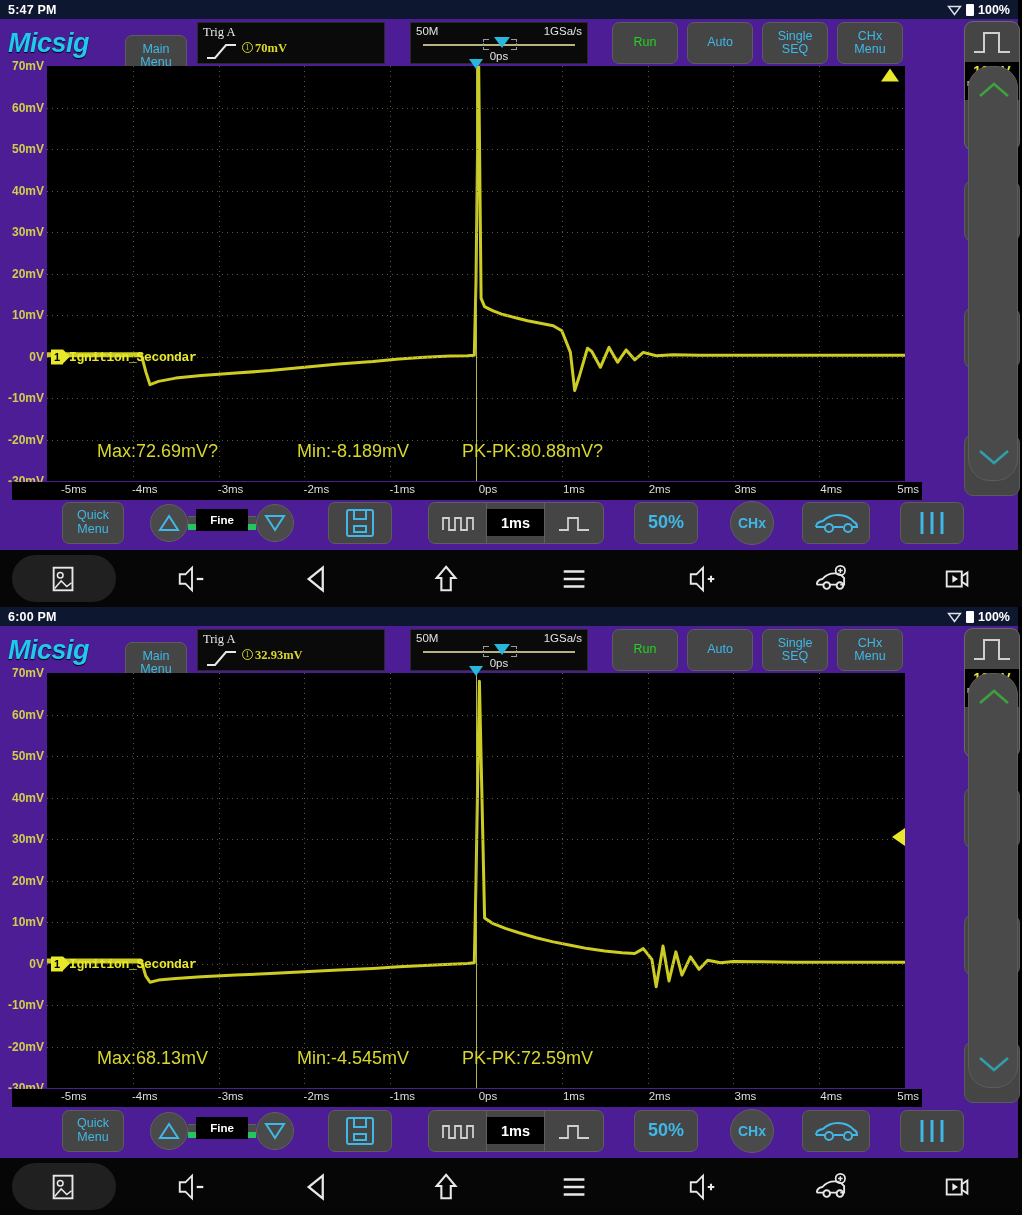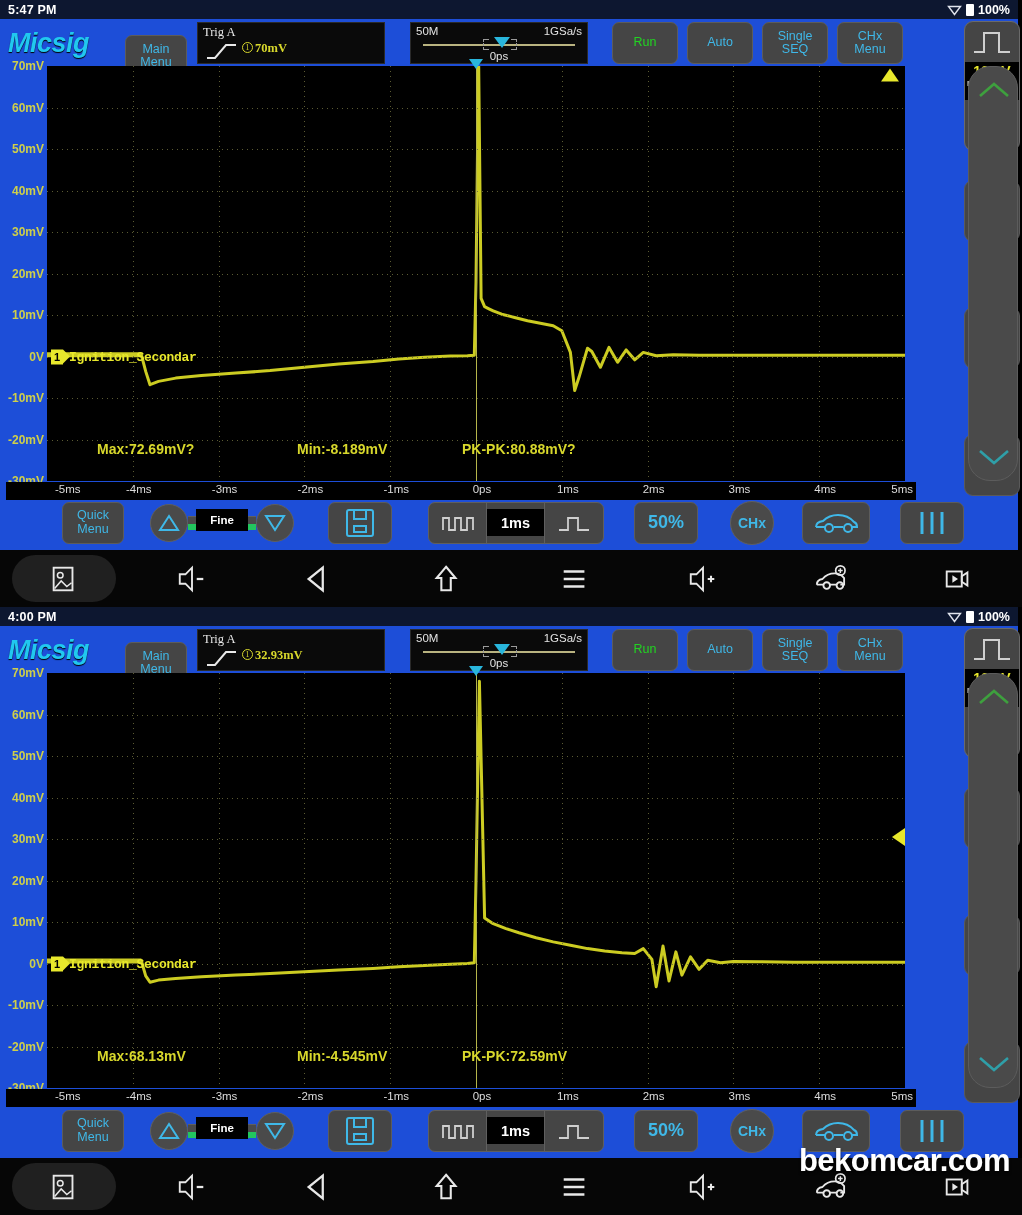--- a/index.html
+++ b/index.html
@@ -2,21 +2,21 @@
 <html><head>
 <meta charset="utf-8">
 <style>
   * { box-sizing: border-box; margin:0; padding:0; }
   body {
     width:1022px; height:1215px;
     background:#000;
     font-family:"Liberation Sans", sans-serif;
     overflow:hidden;
   }
-  .panel { position:relative; width:1018px; height:607px; background:#1d4ed8; }
+  .panel { position:relative; width:1018px; height:607px; background:#4c1d95; }
   .panel.second { height:608px; }
 
   
   .statusbar {
     height:19px; background:#0d1730; color:#fff;
     display:flex; align-items:center; padding:0 8px;
     font-size:12.5px; font-weight:bold;
   }
   .statusbar .clock { letter-spacing:.2px; }
   .statusbar .sb-right { margin-left:auto; display:flex; align-items:center; gap:4px; }
@@ -94,21 +94,21 @@
   }
 
   
   .plotwrap { position:absolute; left:47px; top:66px; width:858px; height:415px; }
   .plot { position:absolute; inset:0; background:#000; overflow:hidden; }
   .yaxis { position:absolute; left:0; top:66px; width:47px; height:415px; }
   .ylab {
     position:absolute; right:3px; color:#cfcf4a; font-size:12px; font-weight:bold;
     transform:translateY(-50%); white-space:nowrap;
   }
-  .xaxis { position:absolute; left:6px; top:482px; width:910px; height:18px; background:#000; }
+  .xaxis { position:absolute; left:12px; top:482px; width:910px; height:18px; background:#000; }
   .xlab { position:absolute; top:1px; color:#ddd; font-size:11.5px; transform:translateX(-50%); }
   .gline-v { position:absolute; top:0; bottom:0; width:1px;
       background-image:linear-gradient(#6b6b3c 1px, transparent 1px);
       background-size:1px 5px; opacity:.85; }
   .gline-h { position:absolute; left:0; right:0; height:1px;
       background-image:linear-gradient(to right,#6b6b3c 1px, transparent 1px);
       background-size:5px 1px; opacity:.85; }
   .trigline { position:absolute; top:0; bottom:0; width:1px; background:#b5b54a; }
   .chanlabel {
     position:absolute; height:15px; background:#e8e82c; color:#000;
@@ -118,21 +118,21 @@
   .chanlabel:after{
     content:""; position:absolute; right:-7px; top:0;
     border-top:7.5px solid transparent; border-bottom:7.5px solid transparent;
     border-left:7px solid #e8e82c;
   }
   .channame {
     position:absolute; color:#e8e82c; font-size:13px; font-weight:bold;
     font-family:"Liberation Mono", monospace; transform:translateY(-50%);
     letter-spacing:-.3px;
   }
-  .meas { position:absolute; color:#d8d82c; font-size:14px; font-weight:bold;text-align:right; }
+  .meas { position:absolute; color:#d8d82c; font-size:18px; font-weight:normal;text-align:right; }
   .vscroll {
     position:absolute; right:0; top:66px; width:50px; height:415px;
     background:#4a4a4a; border:1px solid #5c5c5c; border-radius:22px;
   }
   .vs-up, .vs-dn { position:absolute; left:8px; width:34px; height:22px; }
   .trigmark {
     position:absolute; width:0;height:0; transform:translateY(-50%);
   }
   .trigmark.up {
     border-left:9px solid transparent;border-right:9px solid transparent;
@@ -436,21 +436,21 @@
             <rect x="5" y="8" width="16" height="16" fill="none" stroke="#e8e8e8" stroke-width="2"></rect>
             <path d="M11 12 L11 20 L17 16 Z" fill="#e8e8e8"></path>
             <path d="M21 13 L27 9 L27 23 L21 19 Z" fill="none" stroke="#e8e8e8" stroke-width="2"></path>
           </svg>
         </div>
       </div>
 </div>
     <div class="panel second">
 
   <div class="statusbar">
-    <span class="clock">4:00 PM</span>
+    <span class="clock">6:00 PM</span>
     <span class="sb-right">
       <span style="opacity: 1;">
         <svg width="15" height="12" viewBox="0 0 15 12" class="wifi-outline-svg">
           <path d="M1.5 2.5 L13.5 2.5 L7.5 10.5 Z" fill="none" stroke="#dfe3ec" stroke-width="1.4"></path>
         </svg>
       </span>
       <span class="batt"></span>
       <span class="pct">100%</span>
     </span>
   </div>
@@ -677,15 +677,14 @@
           </svg>
         </div>
         <div class="navslot">
           <svg width="32" height="32" viewBox="0 0 34 32">
             <rect x="5" y="8" width="16" height="16" fill="none" stroke="#e8e8e8" stroke-width="2"></rect>
             <path d="M11 12 L11 20 L17 16 Z" fill="#e8e8e8"></path>
             <path d="M21 13 L27 9 L27 23 L21 19 Z" fill="none" stroke="#e8e8e8" stroke-width="2"></path>
           </svg>
         </div>
       </div>
-<div class="watermark">bekomcar.com</div>
     </div>
   </div>
 
 </body></html>

